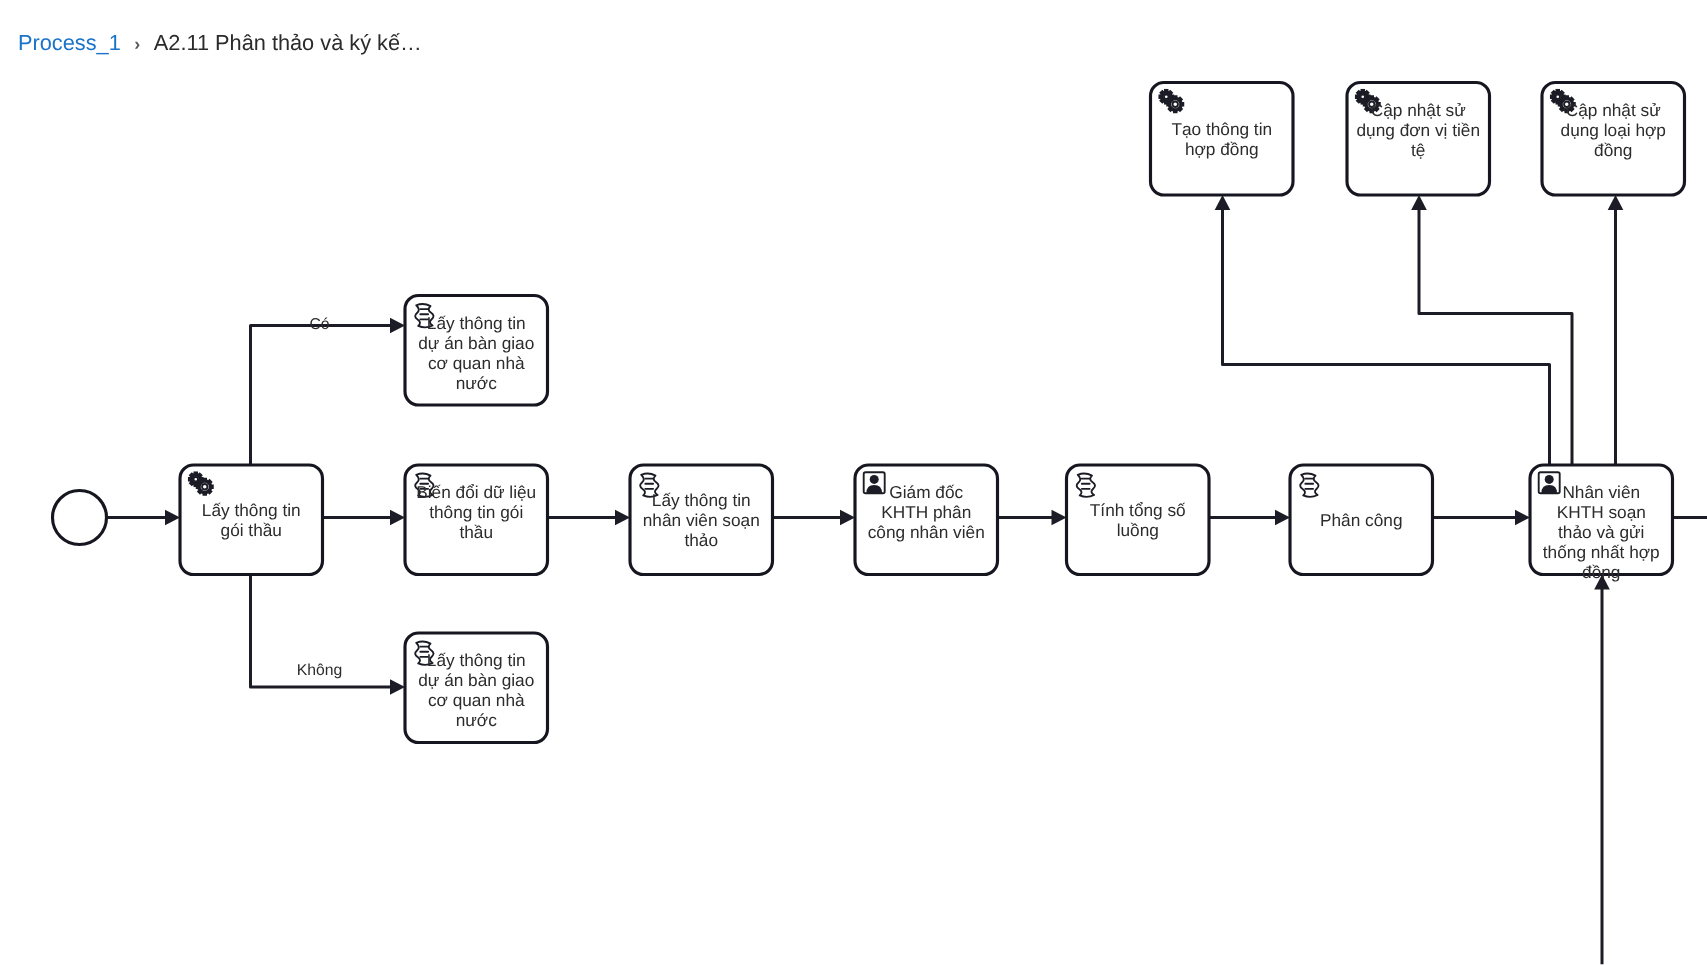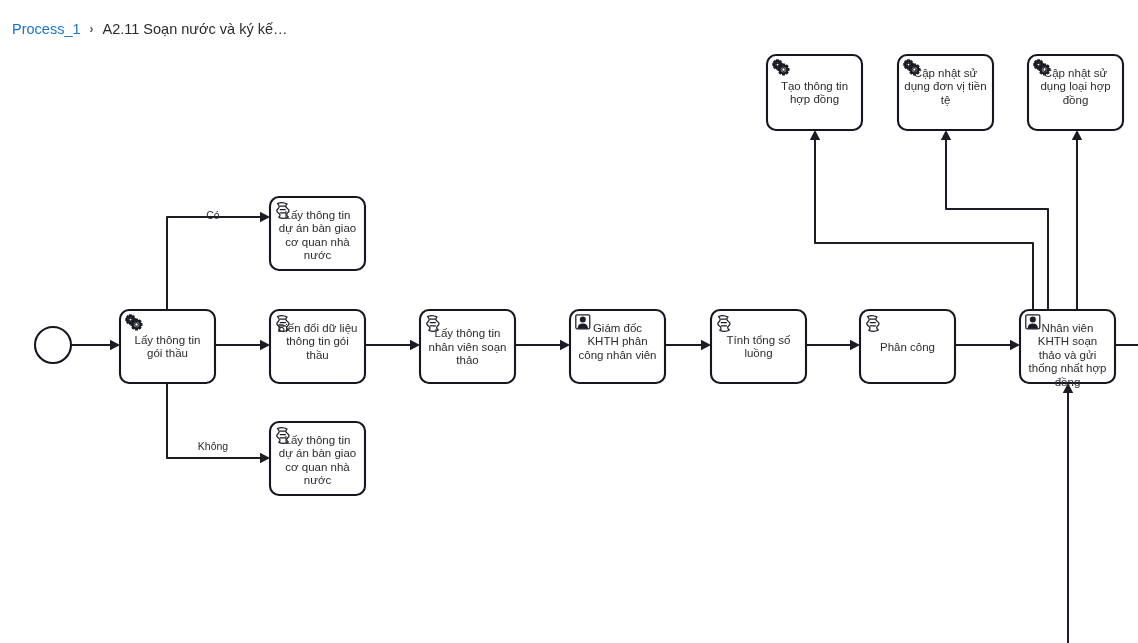--- a/index.html
+++ b/index.html
@@ -30,21 +30,21 @@
   .ico-f{fill:#1c1c26;stroke:none;}
 </style>
 </head>
 <body>
 
 <div id="app">
 
   <div class="breadcrumb">
     <span class="bc-link">Process_1</span>
     <span class="bc-sep">›</span>
-    <span class="bc-cur">A2.11 Soạn nước và ký kế…</span>
+    <span class="bc-cur">A2.11 Phân thảo và ký kế…</span>
   </div>
 
   <svg id="canvas" viewBox="0 0 1138 643" xmlns="http://www.w3.org/2000/svg">
     <g id="layer-edges">
         <g>
           <path class="edge" d="M 71 345 L 114 345"></path>
           <polygon class="arrowhd" points="120,345 110,339.8 110,350.2"></polygon>
         </g>
         <g>
           <path class="edge" d="M 167 310 L 167 217 L 264 217"></path>

